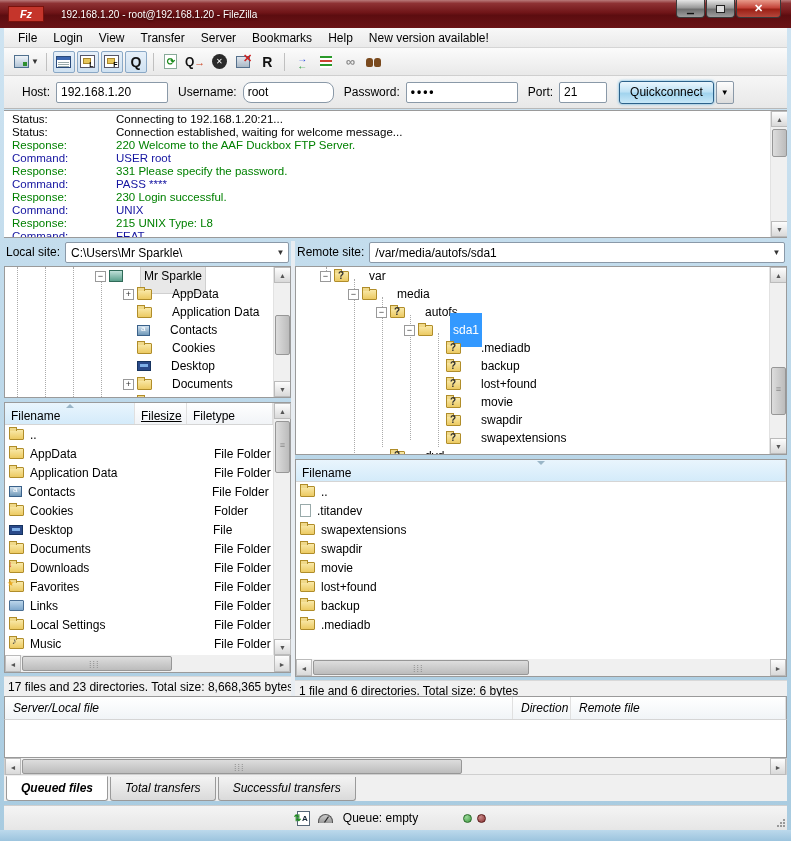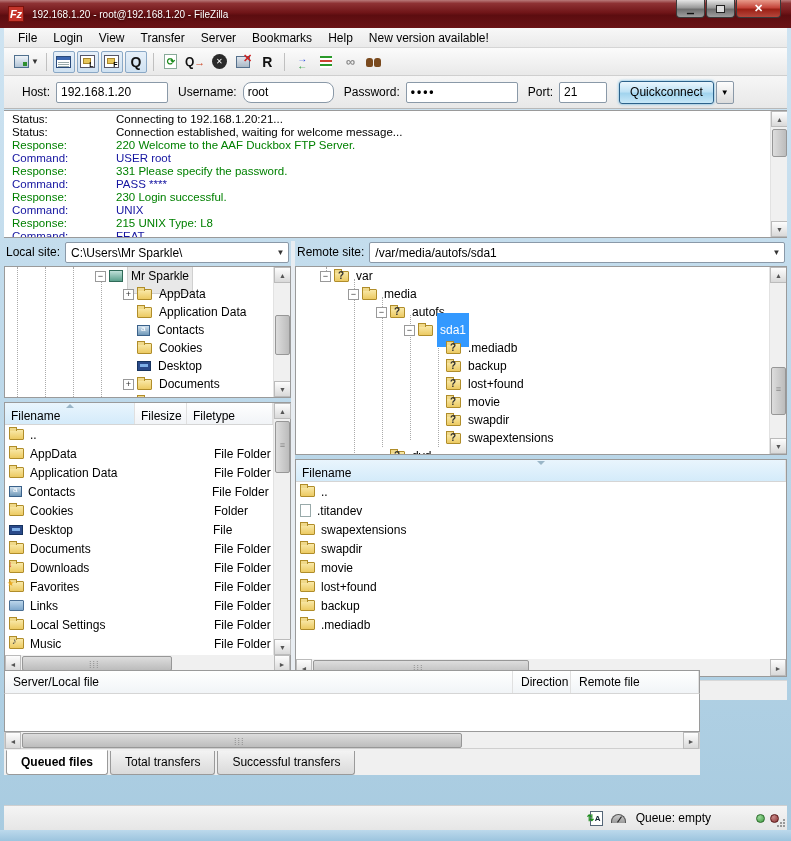--- a/index.html
+++ b/index.html
@@ -3,22 +3,22 @@
 <meta charset="utf-8">
 <style>
   * { margin:0; padding:0; box-sizing:border-box; }
   html,body { width:791px; height:841px; font-family:"Liberation Sans", sans-serif; }
   .window { position:relative; width:791px; height:841px; background:linear-gradient(180deg,#cfe4f2,#a8cbe0); overflow:hidden; font-size:12px; color:#000; }
 
   
   .titlebar { position:absolute; left:0; top:0; width:791px; height:28px;
     background:linear-gradient(180deg,#b97a7a 0%, #8e3234 12%, #701518 45%, #5c0d10 55%, #6a1316 100%);
     display:flex; align-items:center; padding-left:8px; }
-  .fz-logo { width:16px; height:16px; background:#c5352b; border:1px solid #7a120c; color:#fff;
-    font-weight:bold; font-style:italic; font-size:11px; line-height:14px; text-align:center; margin-right:8px; }
+  .fz-logo { width:36px; height:16px; background:#c5352b; border:1px solid #7a120c; color:#fff;
+    font-weight:bold; font-style:italic; font-size:11px; line-height:14px; text-align:center; margin-right:17px; }
   .title-text { color:#fff; font-size:10px; text-shadow:0 1px 2px #300; }
   .win-btns { position:absolute; right:10px; top:0; display:flex; }
   .win-btn { width:29px; height:18px; border:1px solid #3a3a3a; border-top:none; border-radius:0 0 4px 4px;
     background:linear-gradient(180deg,#e6e6e6,#9a9a9a 45%,#6f6f6f 55%,#9f9f9f); display:flex; align-items:center; justify-content:center;
     margin-left:1px; color:#111; font-size:9px; }
   .win-btn.close { width:45px; background:linear-gradient(180deg,#e89a8a,#c4453a 45%,#9c2015 55%,#b5473c); color:#fff; font-weight:bold; font-size:11px; }
   .max-box { width:9px; height:8px; border:1px solid #222; background:#ddd; display:inline-block; }
 
   
   .menubar { position:absolute; left:4px; top:28px; width:783px; height:20px;
@@ -107,21 +107,21 @@
   .combo { flex:1; height:21px; background:#fff; border:1px solid #8a99a8; border-radius:2px; display:flex; align-items:center; position:relative; padding-left:5px; margin-right:2px; }
   .combo .cbtxt { flex:1; white-space:nowrap; overflow:hidden; }
   .combo .cbarr { width:15px; text-align:center; font-size:8px; color:#333; }
 
   .treebox { position:relative; background:#fff; border:1px solid #9a9a9a; overflow:hidden; margin-top:2px; }
   .local-col .treebox { height:132px; }
   .remote-col .treebox { height:189px; }
   .trow { height:18px; display:flex; align-items:center; white-space:nowrap; position:relative; }
   .texp { width:11px; height:11px; border:1px solid #999; background:#fff; font-size:9px; line-height:9px; text-align:center; color:#333; flex:none; margin-right:3px; }
   .tspc { width:14px; flex:none; }
-  .tlabel { padding:10px 3px; margin-left:4px; }
+  .tlabel { padding:10px 3px; margin-left:17px; }
   .tlabel.sel-grey { background:#e8e8e8; border:1px solid #d0d0d0; }
   .tlabel.sel-blue { background:#3399ff; color:#fff; }
   .gl { position:absolute; border-left:1px dotted #aaa; width:0; }
 
   
   .fic { flex:none; position:relative; display:inline-block; }
   .i-folder, .i-qfolder, .i-downloads, .i-favorites, .i-music { width:15px; height:11px;
     background:linear-gradient(180deg,#f9e9a9,#ecca62); border:1px solid #b08d2a; border-radius:1px; }
   .i-folder:before, .i-qfolder:before, .i-downloads:before, .i-favorites:before, .i-music:before {
     content:""; position:absolute; left:-1px; top:-3px; width:6px; height:3px; background:#f0d98a; border:1px solid #b08d2a; border-bottom:none; }
@@ -148,33 +148,33 @@
   .lrows { overflow:hidden; position:relative; }
   .lrow { height:19px; display:flex; align-items:center; white-space:nowrap; }
   .lrow .fic { margin-left:4px; }
   .lname { margin-left:6px; }
   .local-col .lname { width:104px; overflow:hidden; }
   .lsize { width:76px; text-align:right; padding-right:8px; }
   .ltype { flex:1; padding-left:4px; }
   .statusline { height:20px; margin-top:3px; display:flex; align-items:center; padding-left:4px; background:#f0f0f0; border-top:1px solid #d8d8d8; white-space:nowrap; }
 
   
-  .queue { position:absolute; left:4px; top:670px; width:696px; }
+  .queue { position:absolute; left:4px; top:696px; width:783px;font-style:italic; }
   .qheader { height:24px; background:linear-gradient(180deg,#ffffff,#f1f4f7); border:1px solid #9a9a9a; border-bottom:1px solid #d5d5d5; display:flex; }
   .qcol { padding:4px 8px; border-right:1px solid #e0e0e0; white-space:nowrap; }
   .qc0 { width:508px; } .qc1 { width:58px; } .qc2 { flex:1; }
   .qbody { height:38px; background:#fff; border:1px solid #9a9a9a; border-top:none; }
   .tabs { display:flex; align-items:flex-end; height:26px; padding-left:2px; background:#f0f0f0; }
   .tab { padding:4px 14px 5px; border:1px solid #9a9a9a; border-top:none; margin-right:2px;
     background:linear-gradient(180deg,#f3f3f3,#dadada); border-radius:0 0 3px 3px; }
   .tab.active { background:#fff; font-weight:bold; border-top:1px solid #fff; }
 
   
   .statusbar { position:absolute; left:4px; top:805px; width:783px; height:25px; background:linear-gradient(180deg,#f4f4f4,#e6e6e6);
-    border-top:1px solid #cfcfcf; display:flex; align-items:center; justify-content:flex-end; padding-right:8px; }
+    border-top:1px solid #cfcfcf; display:flex; align-items:center; justify-content:center; padding-right:8px; }
   .ic-ttype { width:13px; height:15px; background:#fff; border:1px solid #567; position:relative; margin-right:8px; }
   .ic-ttype:before { content:"⇅"; position:absolute; left:-4px; top:1px; color:#1a8a1a; font-size:9px; font-weight:bold; }
   .ic-ttype:after { content:"A"; position:absolute; right:1px; top:2px; font-size:8px; font-weight:bold; color:#123; }
   .ic-speed { width:15px; height:9px; border:1px solid #555; border-bottom:none; border-radius:8px 8px 0 0; background:linear-gradient(180deg,#ccc,#999); position:relative; margin-right:10px; }
   .ic-speed:after { content:""; position:absolute; left:7px; bottom:0; width:1px; height:7px; background:#222; transform:rotate(35deg); }
   .sb-text { margin-right:40px; }
   .dot { width:9px; height:9px; border-radius:50%; margin-left:5px; }
   .dot-green { background:radial-gradient(circle at 35% 30%, #9ad89a, #3f9b3f); border:1px solid #2a6a2a; }
   .dot-red { background:radial-gradient(circle at 35% 30%, #c88a8a, #8a3030); border:1px solid #5a1a1a; }
   .grip { position:absolute; right:1px; bottom:2px; width:10px; height:10px;
@@ -362,21 +362,21 @@
           <span class="tlabel">Downloads</span>
         </div>
       </div>
     <div class="listbox">
       <div style="position:relative; margin-right:17px;">
         <div class="lheader">
           <div class="hcell sorted" style="width:130px;">
             <span class="sort-tri sort-asc"></span>
             <span>Filename</span>
           </div>
-          <div class="hcell" style="width:52px; text-align:right;">Filesize</div>
+          <div class="hcell" style="width:52px; text-align:right;text-decoration:underline;">Filesize</div>
           <div class="hcell" style="flex:1;">Filetype</div>
         </div>
         <div class="lrows" style="height:230px;" id="local-rows">
             <div class="lrow">
               <span class="fic i-folder"></span>
               <span class="lname">..</span>
               <span class="lsize"></span>
               <span class="ltype"></span>
             </div>
             <div class="lrow">

